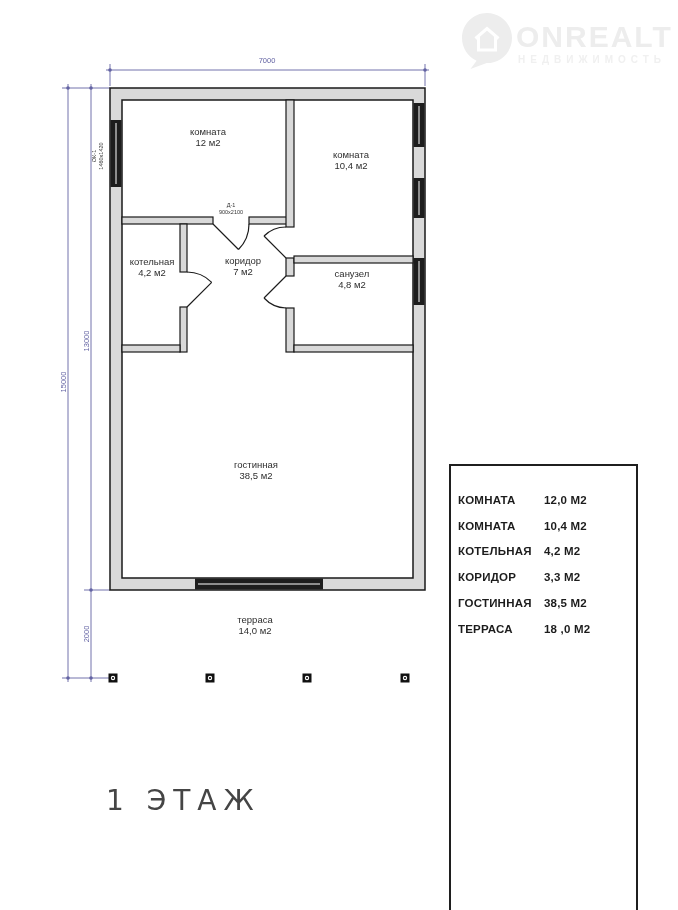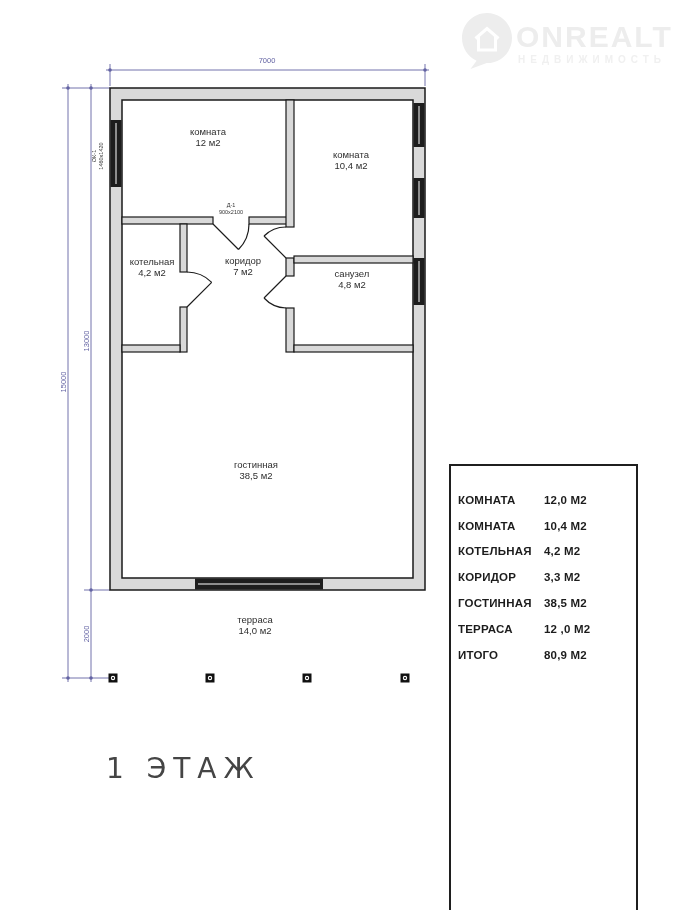--- a/index.html
+++ b/index.html
@@ -22,21 +22,21 @@
     border:2px solid #1f1f1f;box-sizing:border-box;background:#ffffff;
     padding-top:21px;
   }
   .legend-row{
     display:flex;height:25.8px;align-items:center;
     font-size:11.5px;font-weight:700;color:#1c1c1c;letter-spacing:.2px;
   }
   .legend-label{width:86px;padding-left:7px;}
   .legend-value{padding-left:0;}
   .floor-title{
-    position:absolute;left:106px;top:752px;font-size:28px;color:#454545;
+    position:absolute;left:106px;top:784px;font-size:28px;color:#454545;
     letter-spacing:7px;font-family:"DejaVu Sans",sans-serif;font-weight:400;
   }
 </style>
 </head>
 <body>
 
 <div class="watermark">
   <svg width="58" height="62" viewBox="0 0 58 62">
     <path d="M29 3C15.2 3 4 14.2 4 28c0 10.1 6 18.8 14.6 22.8L12.5 59l16.2-5.9c.1 0 .2 0 .3 0 13.8 0 25-11.2 25-25S42.8 3 29 3z" fill="#ededed"></path>
     <path d="M17.5 28.5 L29 18.5 L40.5 28.5 M20.5 26.5 V40 H37.5 V26.5" fill="none" stroke="#ffffff" stroke-width="3"></path>
@@ -167,21 +167,17 @@
   <div class="legend-row">
     <span class="legend-label">КОРИДОР</span>
     <span class="legend-value">3,3 М2</span>
   </div>
   <div class="legend-row">
     <span class="legend-label">ГОСТИННАЯ</span>
     <span class="legend-value">38,5 М2</span>
   </div>
   <div class="legend-row">
     <span class="legend-label">ТЕРРАСА</span>
-    <span class="legend-value">12 ,0 М2</span>
-  </div>
-  <div class="legend-row">
-    <span class="legend-label">ИТОГО</span>
-    <span class="legend-value">80,9 М2</span>
+    <span class="legend-value">18 ,0 М2</span>
   </div>
 </div>
 
 <div class="floor-title">1 ЭТАЖ</div>
 
 </body></html>

